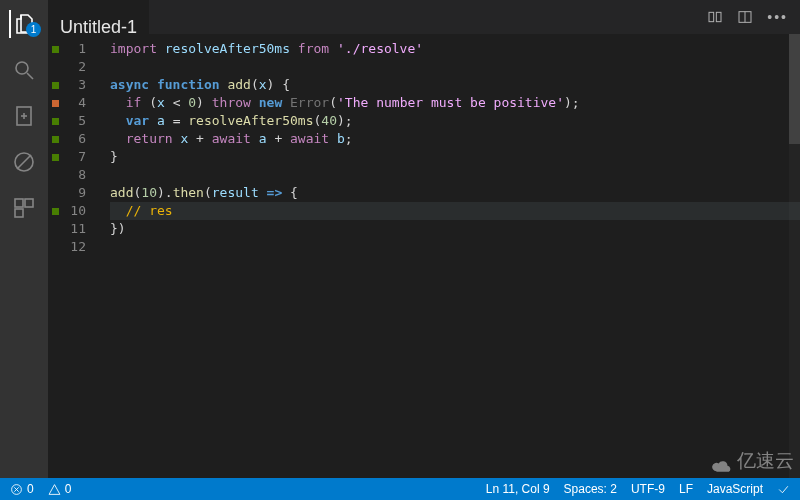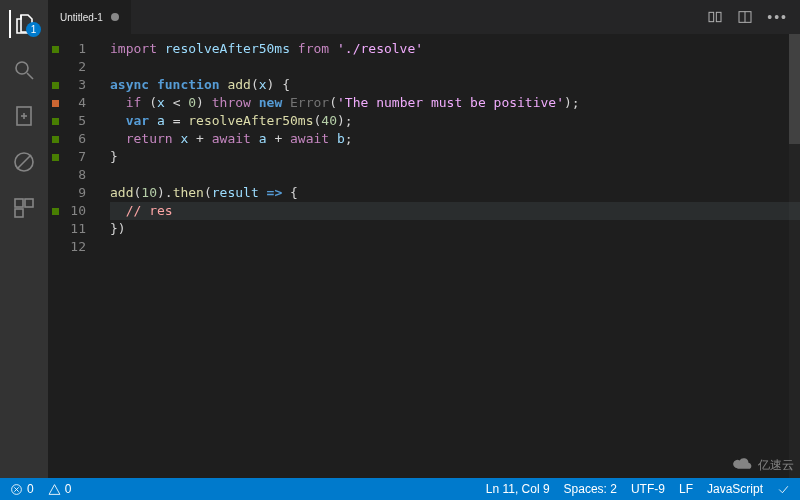--- a/index.html
+++ b/index.html
@@ -31,21 +31,21 @@
   }
 
   
   .main { position: absolute; left: 48px; right: 0; top: 0; bottom: 22px; display: flex; flex-direction: column; }
 
   
   .tabbar { height: 34px; background: #252526; display: flex; align-items: stretch; }
   .tab {
     display: flex; align-items: center; gap: 8px;
     padding: 17px 12px; background: #1e1e1e; color: #e6e6e6;
-    font-size: 10px; cursor: pointer;
+    font-size: 18px; cursor: pointer; flex-direction: column;
   }
   .tab .dirty-dot { width: 8px; height: 8px; border-radius: 4px; background: #888; }
   .tabbar-spacer { flex: 1; }
   .tab-actions { display: flex; align-items: center; gap: 14px; padding: 0 12px; }
   .tab-actions svg { width: 16px; height: 16px; stroke: #b0b0b0; fill: none; stroke-width: 1.5; cursor: pointer; }
   .more-dots { color: #b0b0b0; letter-spacing: 2px; font-size: 14px; cursor: pointer; }
 
   
   .editor { flex: 1; display: flex; font-family: Menlo, Consolas, monospace; font-size: 13px; line-height: 18px; overflow: hidden; }
   .mark-col { width: 14px; background: #1e1e1e; padding-top: 6px; }
@@ -58,21 +58,21 @@
   .cline { height: 18px; white-space: pre; color: #d4d4d4; }
   .cline.hl { background: #2a2d2e; }
   .k1 { color: #c586c0; }
   .fn { color: #dcdcaa; }
   .id { color: #9cdcfe; }
   .st { color: #f0abfc; }
   .nm { color: #b5cea8; }
   .cl { color: #737373; }
   .op { color: #d4d4d4; }
   .kb { color: #569cd6; font-weight: bold; }
-  .cm { color: #fca5a5; }
+  .cm { color: #eab308; }
 
   .scrollbar {
     position: absolute; right: 0; top: 34px; width: 11px; bottom: 0;
     background: rgba(121,121,121,0.08);
   }
   .scroll-thumb { position: absolute; top: 0; width: 100%; height: 110px; background: rgba(121,121,121,0.35); }
 
   
   .statusbar {
     position: absolute; left: 0; right: 0; bottom: 0; height: 22px;
@@ -80,22 +80,22 @@
     display: flex; align-items: center; padding: 0 10px; gap: 14px;
   }
   .statusbar .sb-item { display: flex; align-items: center; gap: 4px; cursor: pointer; }
   .statusbar .spacer { flex: 1; }
   .statusbar svg { width: 13px; height: 13px; stroke: #fff; fill: none; stroke-width: 1.6; }
   .sb-check { width: 12px; height: 12px; display: inline-block; }
 
   
   .watermark {
     position: absolute; right: 6px; bottom: 26px;
-    font-size: 12px; color: rgba(255,255,255,0.45);
-    display: flex; align-items: flex-start; gap: 4px;
+    font-size: 19px; color: rgba(255,255,255,0.45);
+    display: flex; align-items: flex-end; gap: 4px;
     font-family: sans-serif;
   }
   .watermark .cloud { width: 22px; height: 14px; }
 </style>
 </head>
 <body>
 
 <div class="root">
 
   <div class="activity-bar">

